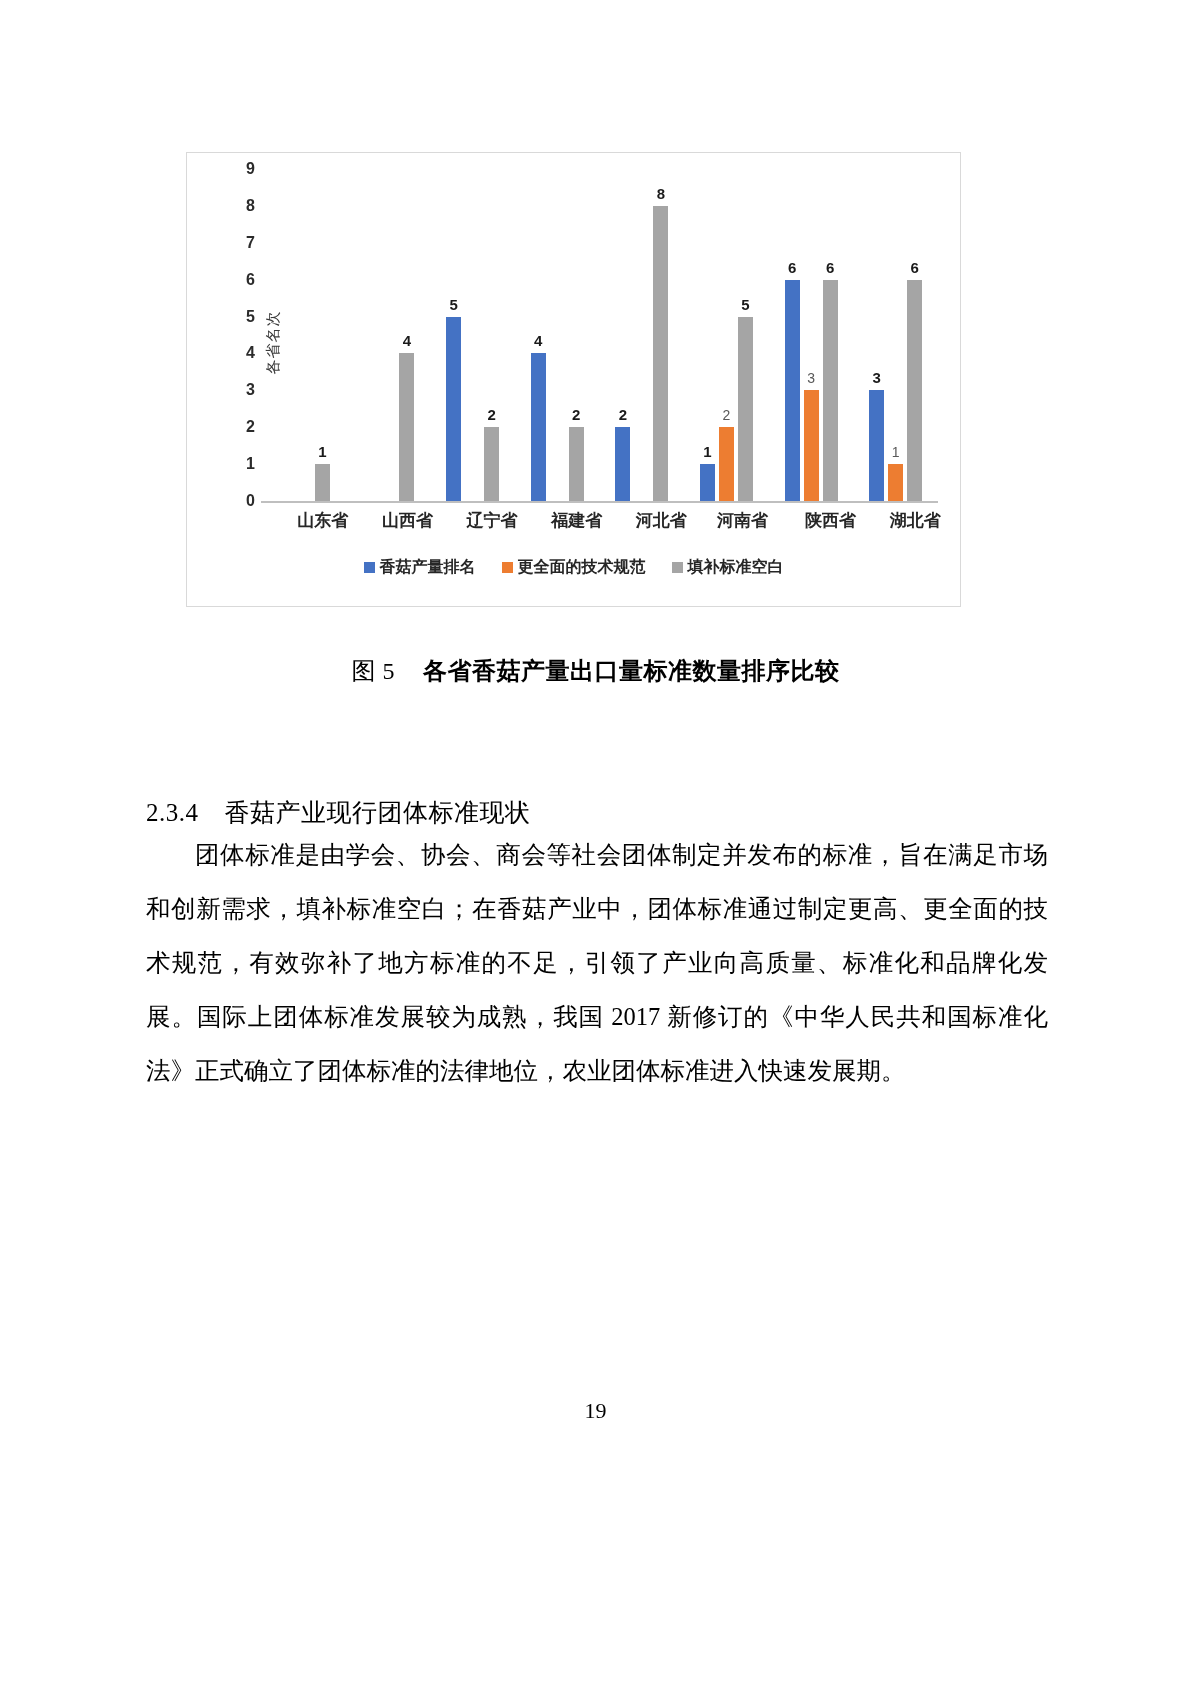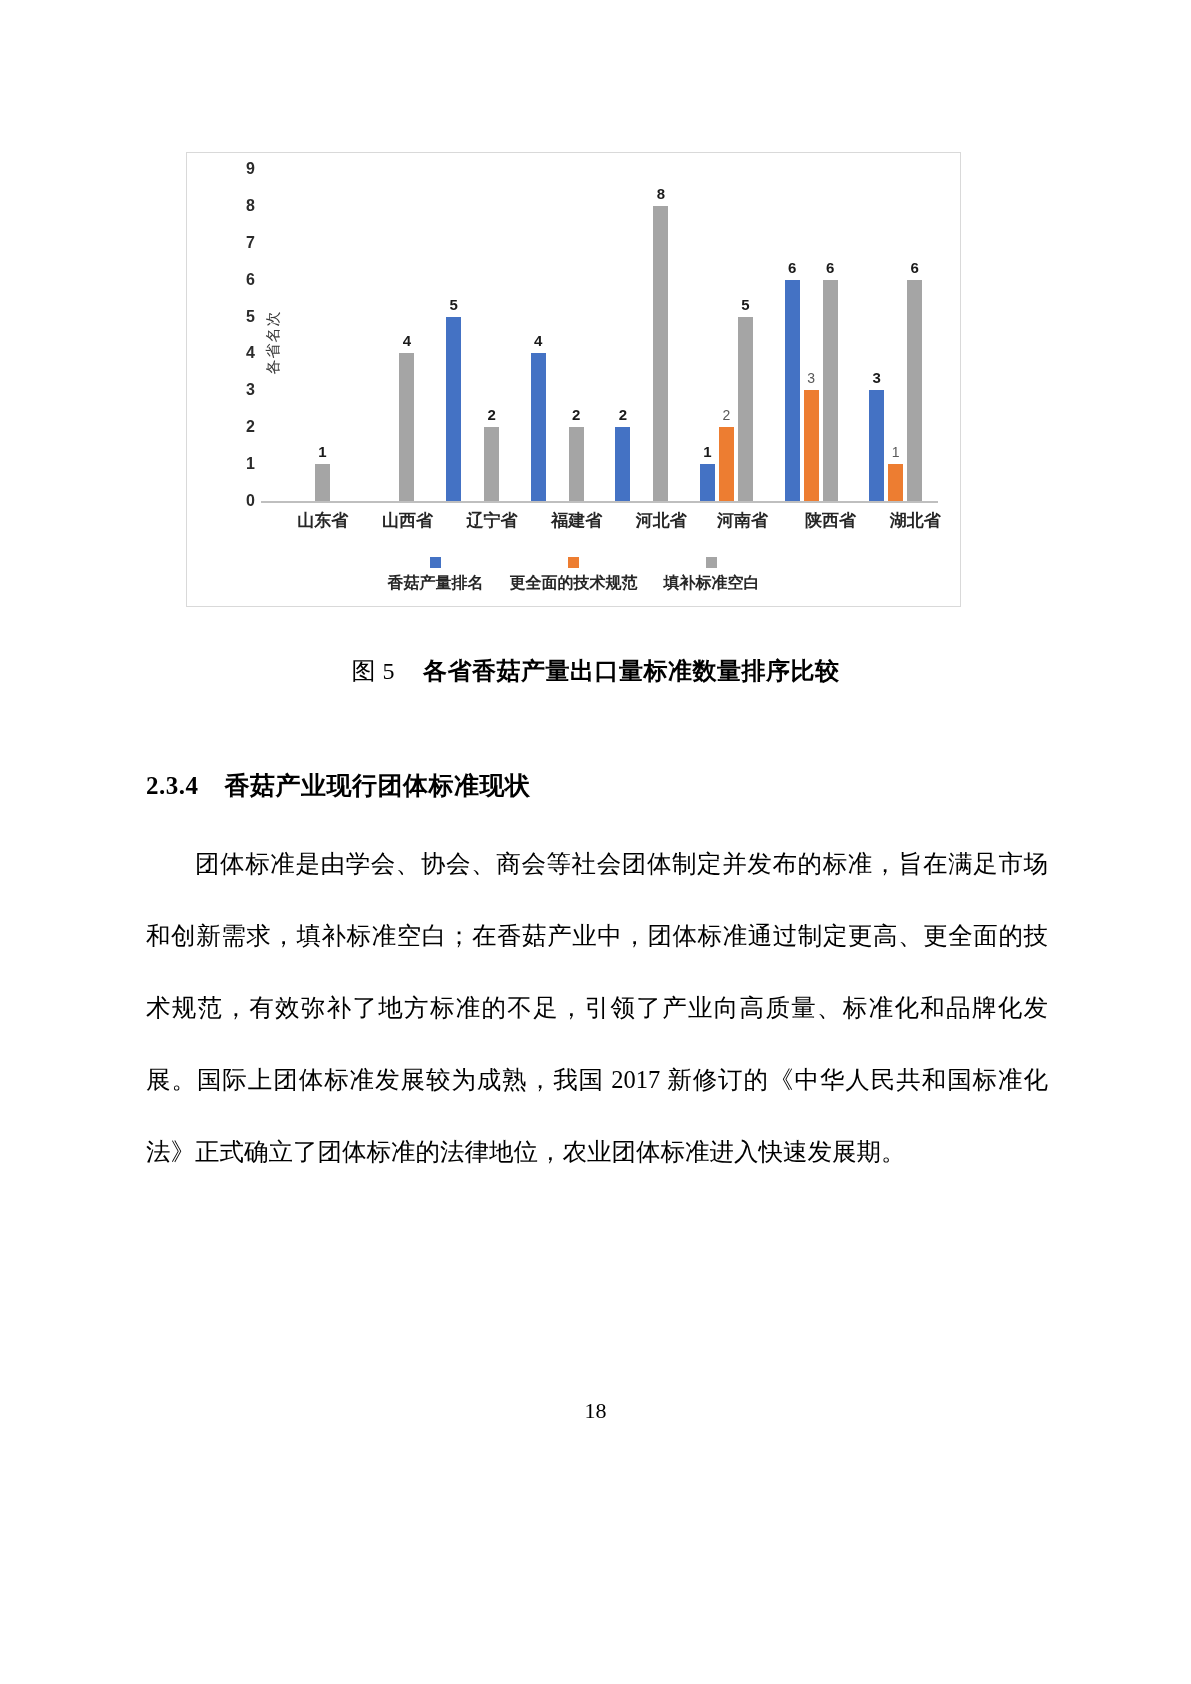--- a/index.html
+++ b/index.html
@@ -148,21 +148,20 @@
     top: 404px;
     display: flex;
     justify-content: center;
     align-items: center;
     gap: 26px;
   }
   .legend-item {
     display: flex;
     align-items: center;
     gap: 5px;
-    flex-direction: column;
   }
   .legend-swatch {
     width: 11px;
     height: 11px;
     display: inline-block;
   }
   .legend-text {
     font-size: 16px;
     font-weight: bold;
     color: #262626;
@@ -182,37 +181,37 @@
     letter-spacing: 0.5px;
     font-family: "Liberation Serif", "DejaVu Serif", serif;
   }
   .caption .cap-num { font-weight: normal; }
   .caption .cap-gap { display: inline-block; width: 28px; }
 
   
   .section-heading {
     position: absolute;
     left: 146px;
-    top: 748px;
+    top: 775px;
     font-size: 25px;
-    font-weight: bold;
+    font-weight: normal;
     font-family: "Liberation Serif", "DejaVu Serif", serif;
     letter-spacing: 0.5px;
     white-space: nowrap;
   }
   .section-heading .num { margin-right: 26px; }
 
   
   .body-text {
     position: absolute;
     left: 146px;
     top: 828px;
     width: 902px;
     font-size: 24.5px;
-    line-height: 72px;
+    line-height: 54px;
     text-align: justify;
     text-align-last: left;
     font-family: "Liberation Serif", "DejaVu Serif", serif;
   }
   .para { margin: 0; text-indent: 2em; }
   .para + .para { margin-top: 0; }
 
   
   .page-number {
     position: absolute;
@@ -335,15 +334,15 @@
   </div>
 
   <h2 class="section-heading">
     <span class="num">2.3.4</span><span>香菇产业现行团体标准现状</span>
   </h2>
 
   <div class="body-text">
     <p class="para">团体标准是由学会、协会、商会等社会团体制定并发布的标准，旨在满足市场和创新需求，填补标准空白；在香菇产业中，团体标准通过制定更高、更全面的技术规范，有效弥补了地方标准的不足，引领了产业向高质量、标准化和品牌化发展。国际上团体标准发展较为成熟，我国 2017 新修订的《中华人民共和国标准化法》正式确立了团体标准的法律地位，农业团体标准进入快速发展期。</p>
   </div>
 
-  <div class="page-number">18</div>
+  <div class="page-number">19</div>
 
 </div>
 
 </body></html>

